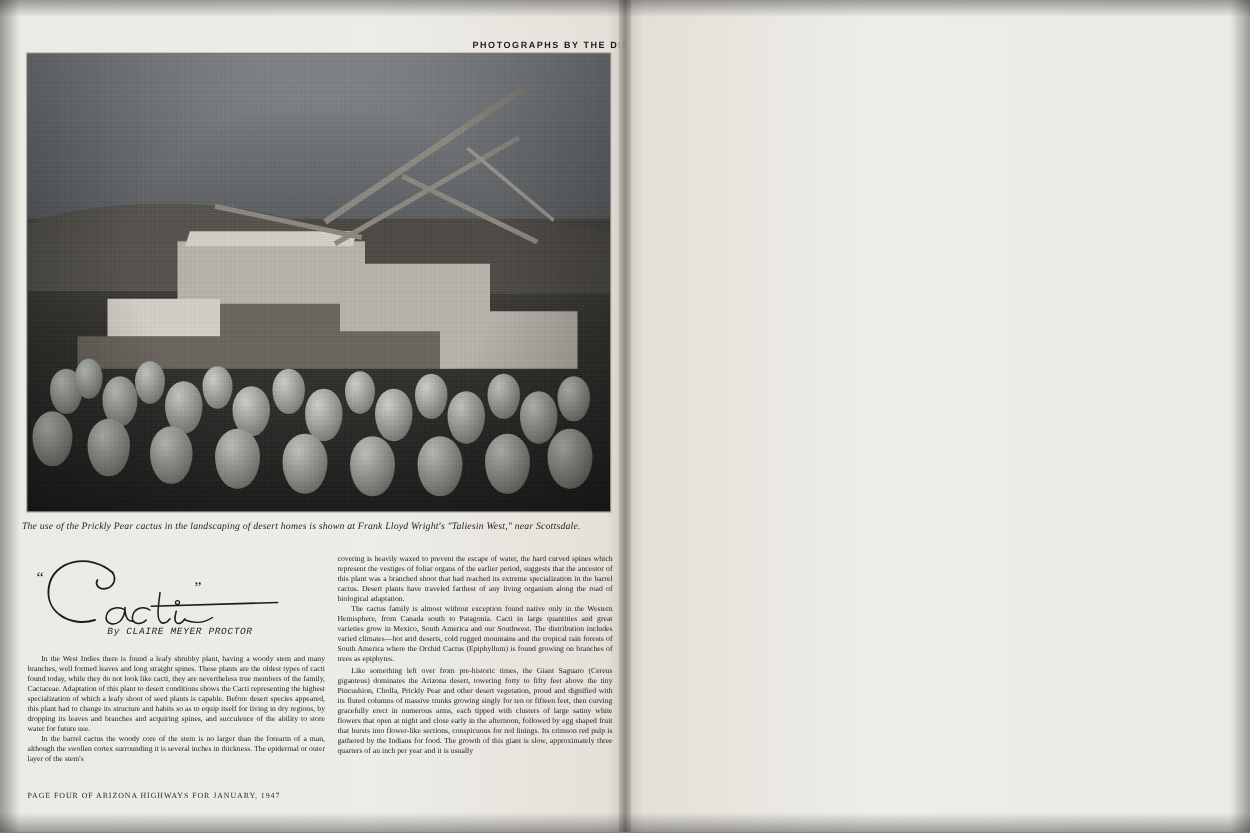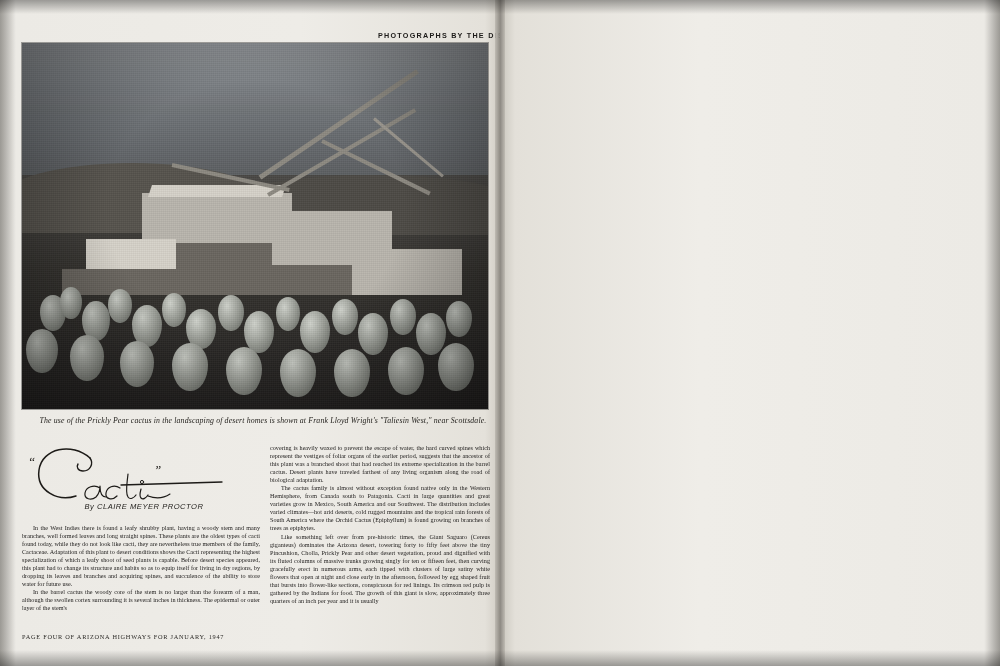--- a/index.html
+++ b/index.html
@@ -65,29 +65,29 @@
     background:radial-gradient(ellipse at 35% 30%,#cfd2cb,#8e918a 60%,#5d605a 100%);}
   .hill{position:absolute;border-radius:50% 50% 0 0;}
 
   
   .caption{
     position:absolute;text-align:center;
     font-family:"Liberation Serif",serif;
     font-style:italic;font-size:7.8px;color:#25231f;
     letter-spacing:.15px;white-space:nowrap;
   }
-  .caption-left{left:30px;top:416px;width:466px;}
+  .caption-left{left:8px;top:416px;width:466px;}
 
   
   .titleblock{position:absolute;left:28px;top:444px;width:232px;height:76px;}
   .script-wrap{position:relative;width:232px;height:58px;}
   .script-svg{position:absolute;left:0;top:0;}
   .byline{
     position:absolute;left:0;top:58px;width:232px;text-align:center;
-    font-family:Liberation Sans, sans-serif;font-style:italic;
+    font-family:Liberation Mono, monospace;font-style:italic;
     font-size:7.6px;letter-spacing:.5px;color:#1f1d1a;
   }
 
   
   .col{
     position:absolute;
     font-family:"Liberation Serif",serif;
     font-size:6.15px;line-height:8.05px;
     color:#232120;text-align:justify;
     -webkit-hyphens:auto;hyphens:auto;

